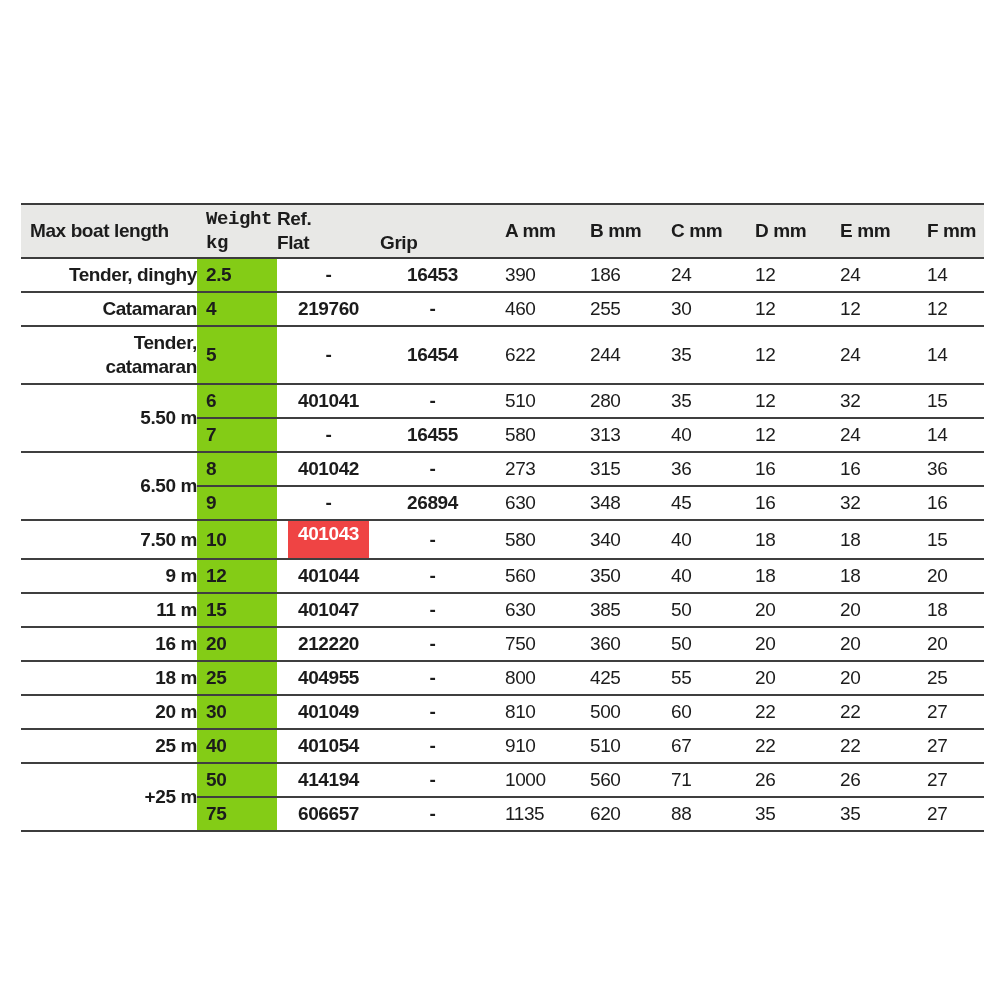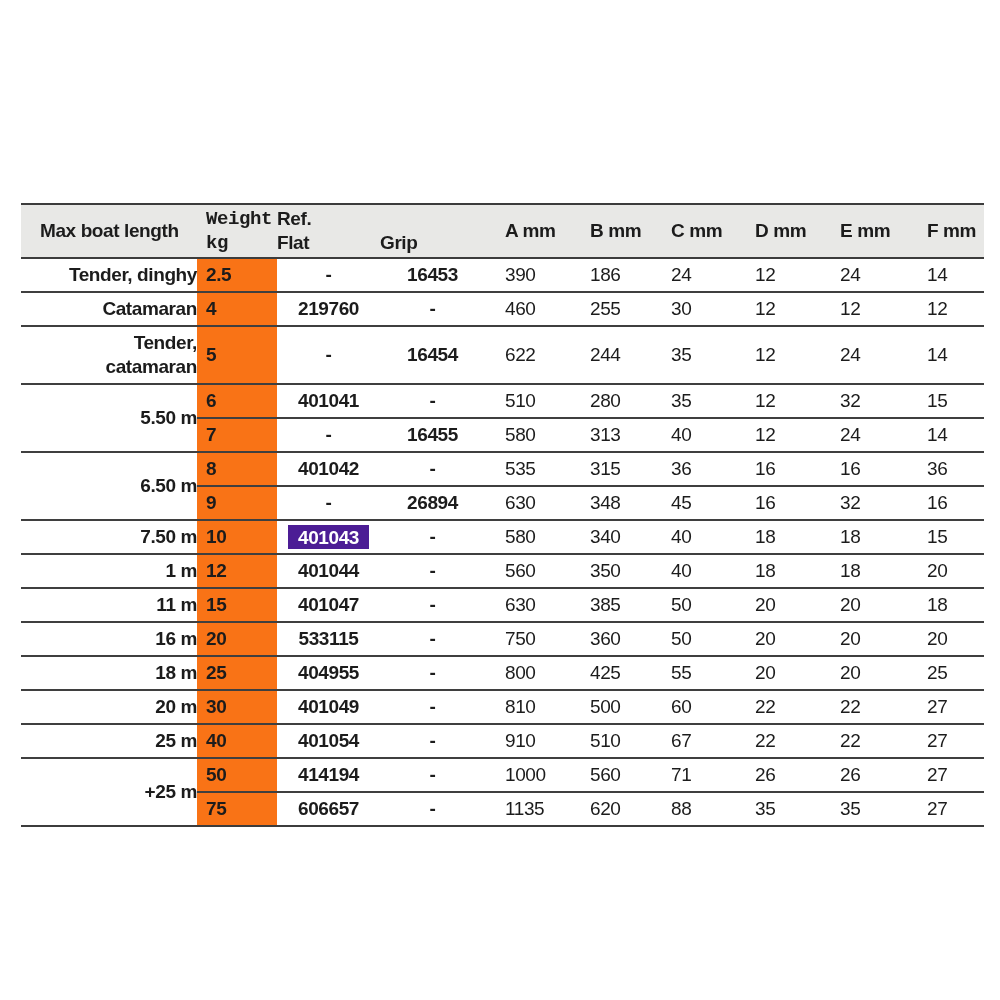--- a/index.html
+++ b/index.html
@@ -29,21 +29,21 @@
   thead th {
     background: #e8e8e6;
     height: 52px;
     font-weight: bold;
     font-size: 19px;
     padding: 0;
     vertical-align: middle;
     text-align: left;
     border-bottom: 2px solid #3c3c3c;
   }
-  th.h-boat { padding-left: 19px; white-space: nowrap; }
+  th.h-boat { padding-left: 9px; white-space: nowrap; }
   th.h-wt   { padding-left: 9px; font-family: Liberation Mono, monospace; }
   th.h-wt div { line-height: 24px; }
   th.h-ref  { text-align: center; vertical-align: middle; }
   .ref-top  { line-height: 24px; text-align: left; }
   .ref-sub  { display: flex; line-height: 24px; }
   .ref-sub span:first-child { width: 103px; text-align: left; }
   .ref-sub span:last-child  { width: 105px; text-align: left; }
   th.h-num  { padding-left: 20px; white-space: nowrap; }
   
   tbody td {
@@ -55,32 +55,32 @@
   }
   tr.tall td { height: 56px; }
   td.boat {
     font-weight: bold;
     text-align: right;
     padding-left: 9px;
     white-space: pre-line;
     line-height: 24px;
   }
   td.wt {
-    background: #f97316;
+    background: #84cc16;
     font-weight: bold;
     text-align: left;
     padding-left: 9px;
   }
   td.ref { font-weight: bold; text-align: center; }
   td.num { font-weight: normal; text-align: left; padding-left: 20px; }
   .hl {
     display: inline-block;
-    background: #4c1d95;
+    background: #ef4444;
     color: #ffffff;
-    padding: 2px 10px 0 10px;
+    padding: 2px 10px 13px 10px;
   }
 </style>
 </head>
 <body>
 
 <div class="sheet">
 <table class="spec">
   <colgroup>
     <col style="width:176px">
         <col style="width:80px">
@@ -174,21 +174,21 @@
       <td class="num">40</td>
       <td class="num">12</td>
       <td class="num">24</td>
       <td class="num">14</td>
     </tr>
     <tr>
       <td class="boat" rowspan="2">6.50 m</td>
       <td class="wt">8</td>
       <td class="ref">401042</td>
       <td class="ref">-</td>
-      <td class="num">535</td>
+      <td class="num">273</td>
       <td class="num">315</td>
       <td class="num">36</td>
       <td class="num">16</td>
       <td class="num">16</td>
       <td class="num">36</td>
     </tr>
     <tr>
       <td class="wt">9</td>
       <td class="ref">-</td>
       <td class="ref">26894</td>
@@ -205,21 +205,21 @@
       <td class="ref"><span class="hl">401043</span></td>
       <td class="ref">-</td>
       <td class="num">580</td>
       <td class="num">340</td>
       <td class="num">40</td>
       <td class="num">18</td>
       <td class="num">18</td>
       <td class="num">15</td>
     </tr>
     <tr>
-      <td class="boat">1 m</td>
+      <td class="boat">9 m</td>
       <td class="wt">12</td>
       <td class="ref">401044</td>
       <td class="ref">-</td>
       <td class="num">560</td>
       <td class="num">350</td>
       <td class="num">40</td>
       <td class="num">18</td>
       <td class="num">18</td>
       <td class="num">20</td>
     </tr>
@@ -231,21 +231,21 @@
       <td class="num">630</td>
       <td class="num">385</td>
       <td class="num">50</td>
       <td class="num">20</td>
       <td class="num">20</td>
       <td class="num">18</td>
     </tr>
     <tr>
       <td class="boat">16 m</td>
       <td class="wt">20</td>
-      <td class="ref">533115</td>
+      <td class="ref">212220</td>
       <td class="ref">-</td>
       <td class="num">750</td>
       <td class="num">360</td>
       <td class="num">50</td>
       <td class="num">20</td>
       <td class="num">20</td>
       <td class="num">20</td>
     </tr>
     <tr>
       <td class="boat">18 m</td>

